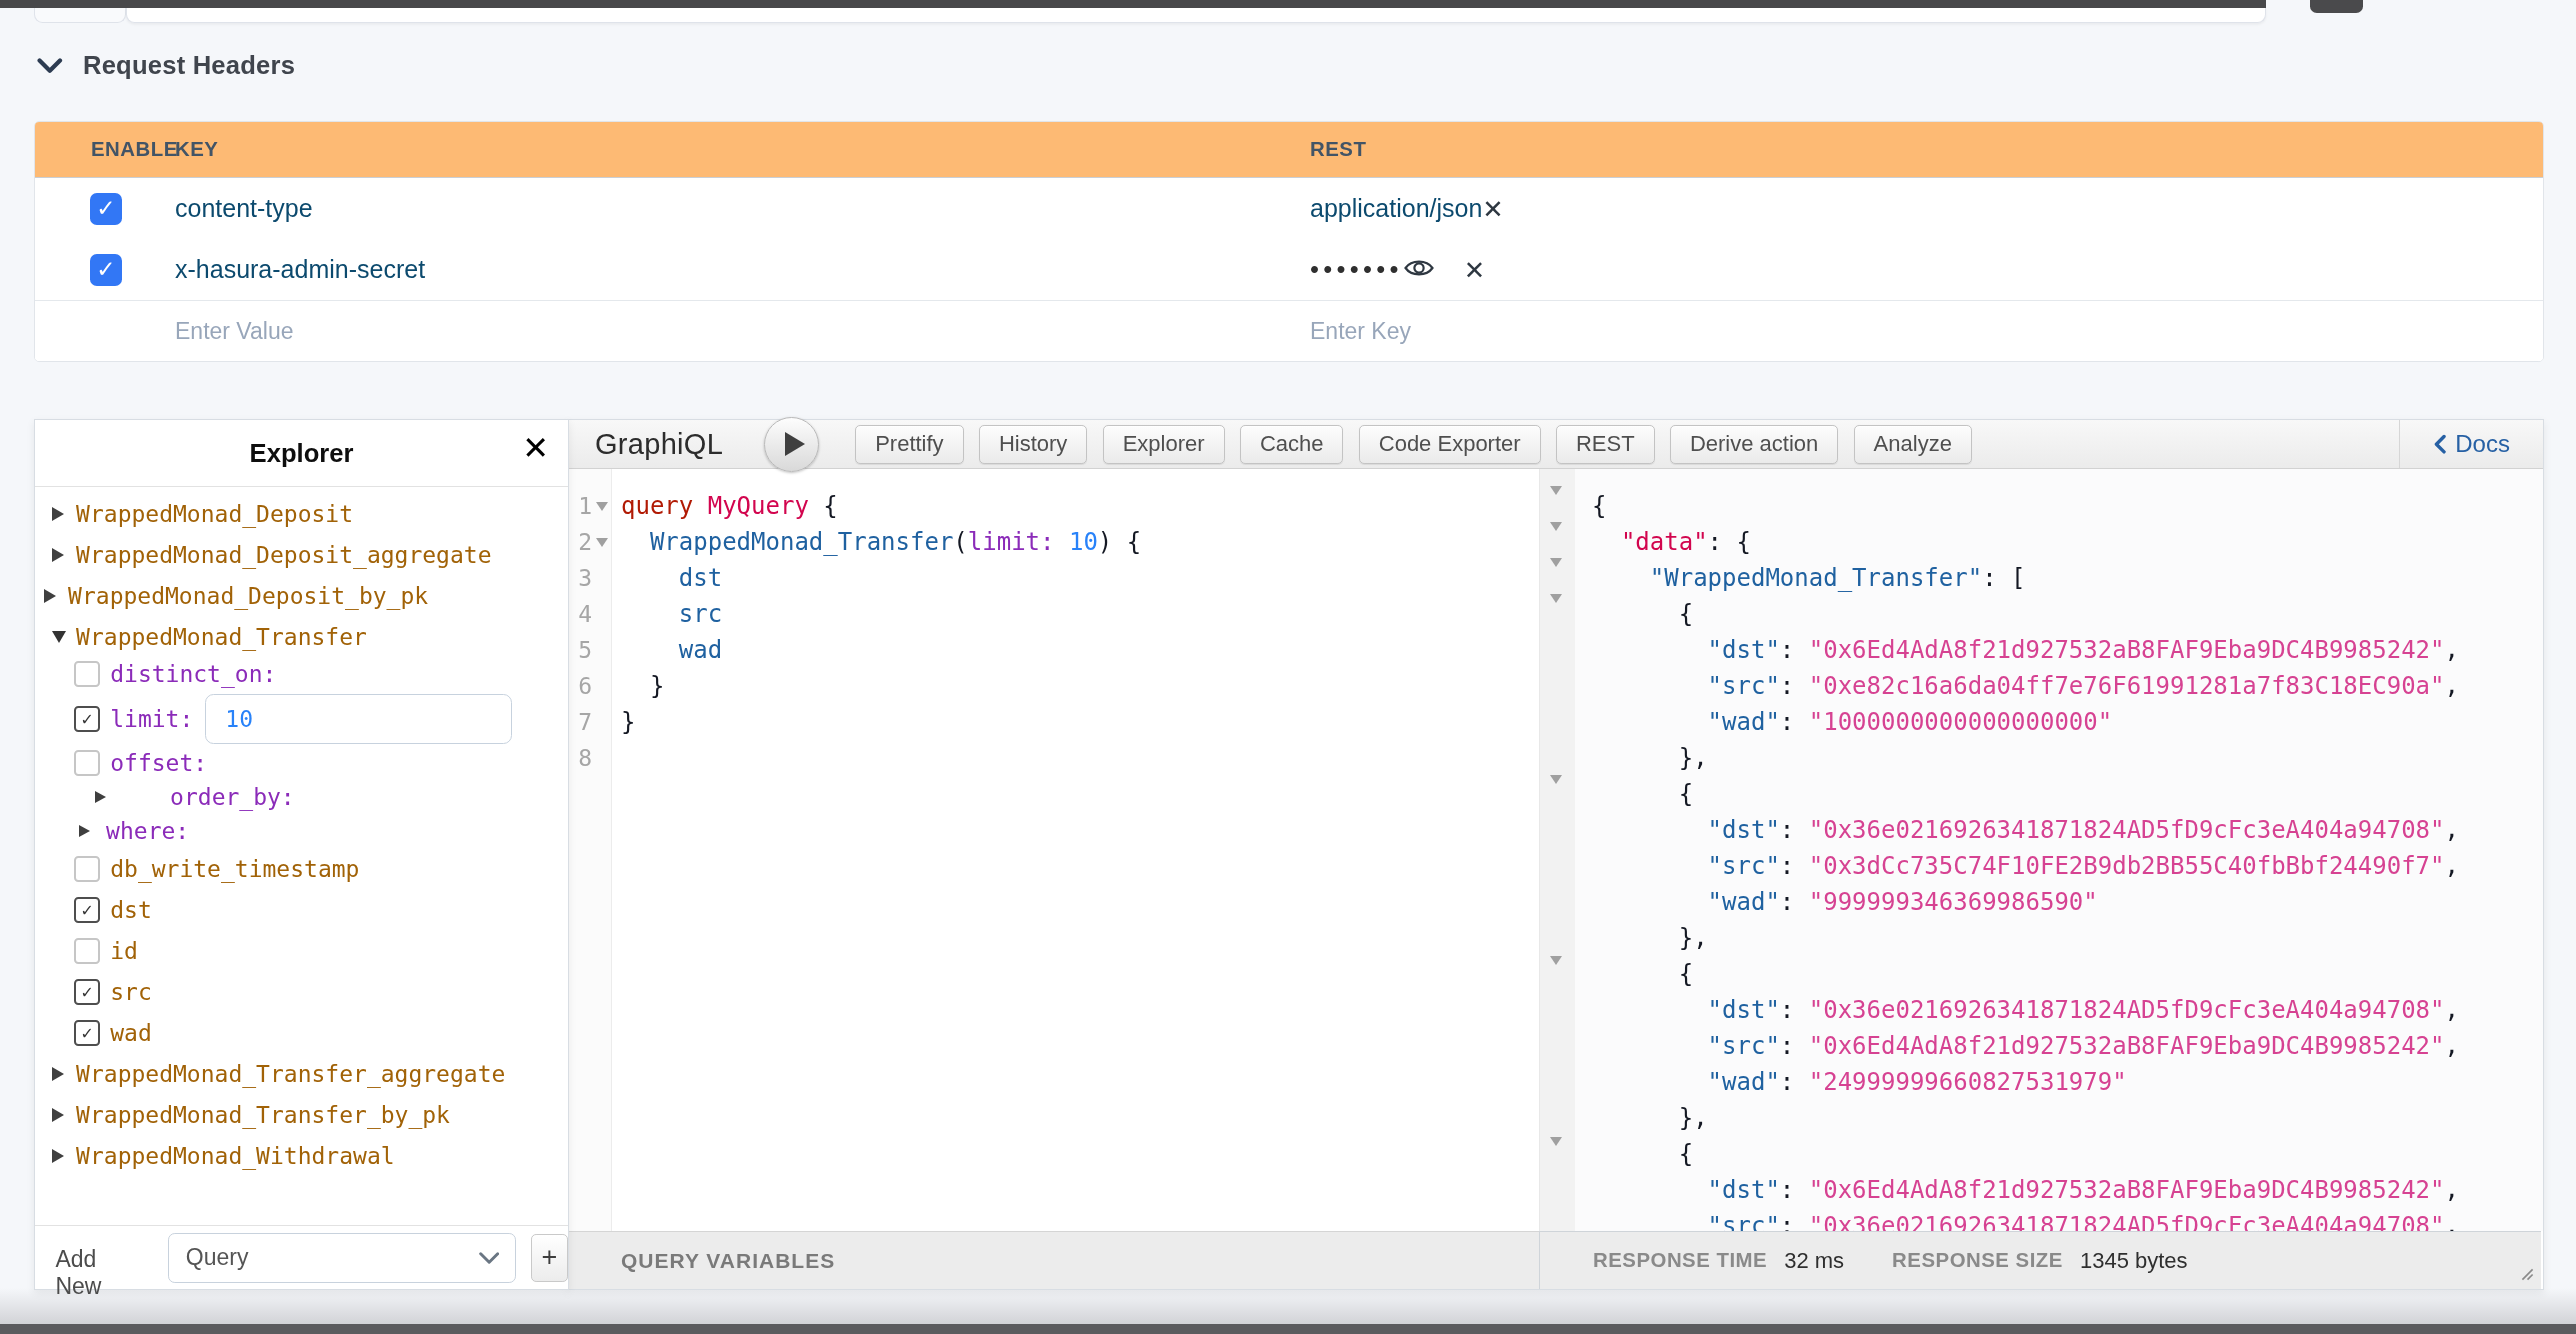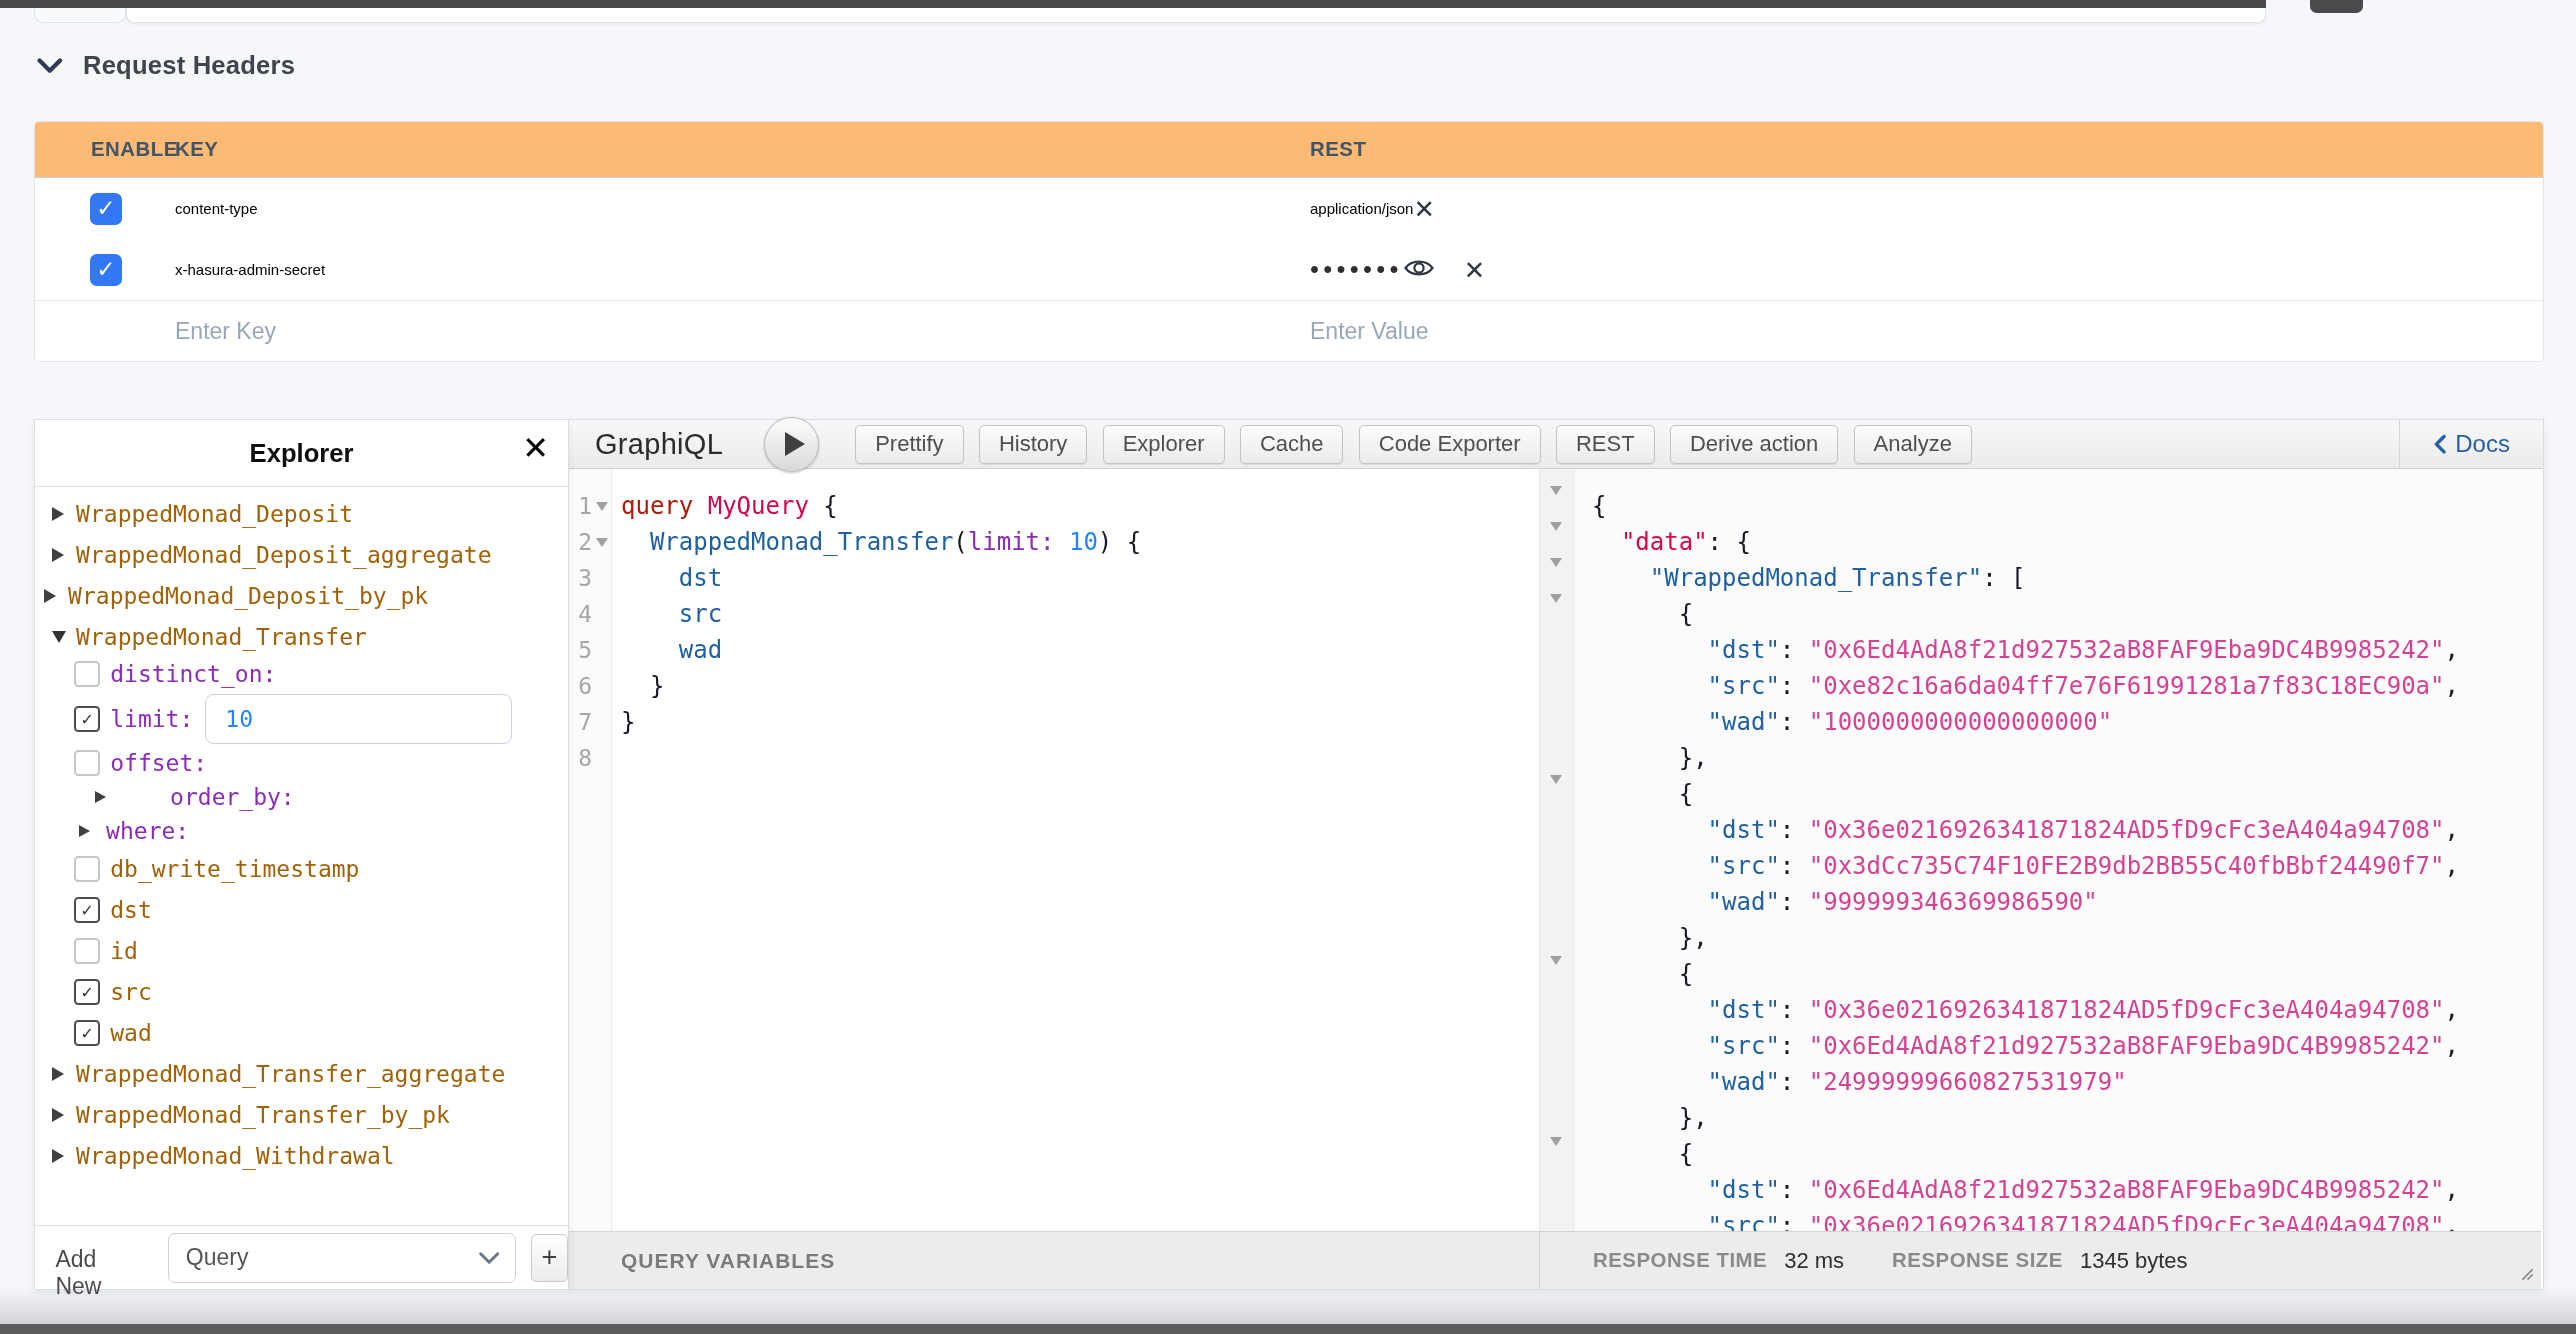--- a/index.html
+++ b/index.html
@@ -20,21 +20,21 @@
   .rh-head{position:absolute;left:37px;top:51px;display:flex;align-items:center;gap:20.4px;}
   .rh-title{font-size:25.6px;font-weight:bold;color:#40454d;letter-spacing:0.2px;}
 
   .htable{position:absolute;left:34px;top:121px;width:2508px;background:#fff;border:1.7px solid #e1e5ea;border-radius:5.1px;overflow:hidden;}
   .hrow{display:grid;grid-template-columns:140px 1135px 1fr;align-items:center;}
   .hrow.header{height:55px;background:#fdba74;border-bottom:1.7px solid #c9cfd6;}
   .hrow.body{height:61px;background:#fff;}
   .hrow.last{height:60px;border-top:1.7px solid #e4e8ec;}
   .hcell-label{font-size:20.4px;font-weight:bold;color:#425466;letter-spacing:0.5px;}
   .hcell-label.c1{padding-left:56px;}
-  .hcell-text{font-size:15px;color:#000000;}
+  .hcell-text{font-size:25px;color:#0c4a6e;}
   .hcheck{margin-left:55px;width:32px;height:32px;border-radius:6.8px;background:#3277f5;display:flex;align-items:center;justify-content:center;color:#fff;font-size:23px;font-weight:bold;}
   .vcell{display:flex;align-items:center;padding-right:25.6px;}
   .vicons{display:flex;align-items:center;gap:29px;}
   .xicon{font-size:25.6px;font-weight:bold;color:#2e3741;cursor:pointer;}
   .dots{font-size:25.6px;letter-spacing:4.3px;color:#2f2f2f;}
   .ph{color:#98a6ba;font-size:23px;}
 
   
   .card{position:absolute;background:#fff;border:1.7px solid #d8dde3;box-shadow:0 2.6px 8.5px rgba(0,0,0,0.07);}
   .explorer-card{left:34px;top:419px;width:533px;height:869px;z-index:3;}
@@ -157,22 +157,22 @@
                   <path d="M3,14 C10,4 28,4 35,14 C28,24 10,24 3,14 Z" fill="none" stroke="#2e3741" stroke-width="2.6"></path>
                   <circle cx="19" cy="14" r="5.5" fill="none" stroke="#2e3741" stroke-width="2.6"></circle>
                 </svg></span>
               <span class="xicon">✕</span>
             </div>
           </div>
         </div>
       </div>
     <div class="hrow body last">
       <div></div>
+      <div class="ph">Enter Value</div>
       <div class="ph">Enter Key</div>
-      <div class="ph">Enter Value</div>
     </div>
   </div>
 
   <div class="card explorer-card">
     <div class="ex-head">
       <span class="ex-title">Explorer</span>
       <span class="ex-close">✕</span>
     </div>
     <div class="ex-tree" id="ex-tree">
         <div class="t-row" style="height: 41px; padding-left: 17px;">

